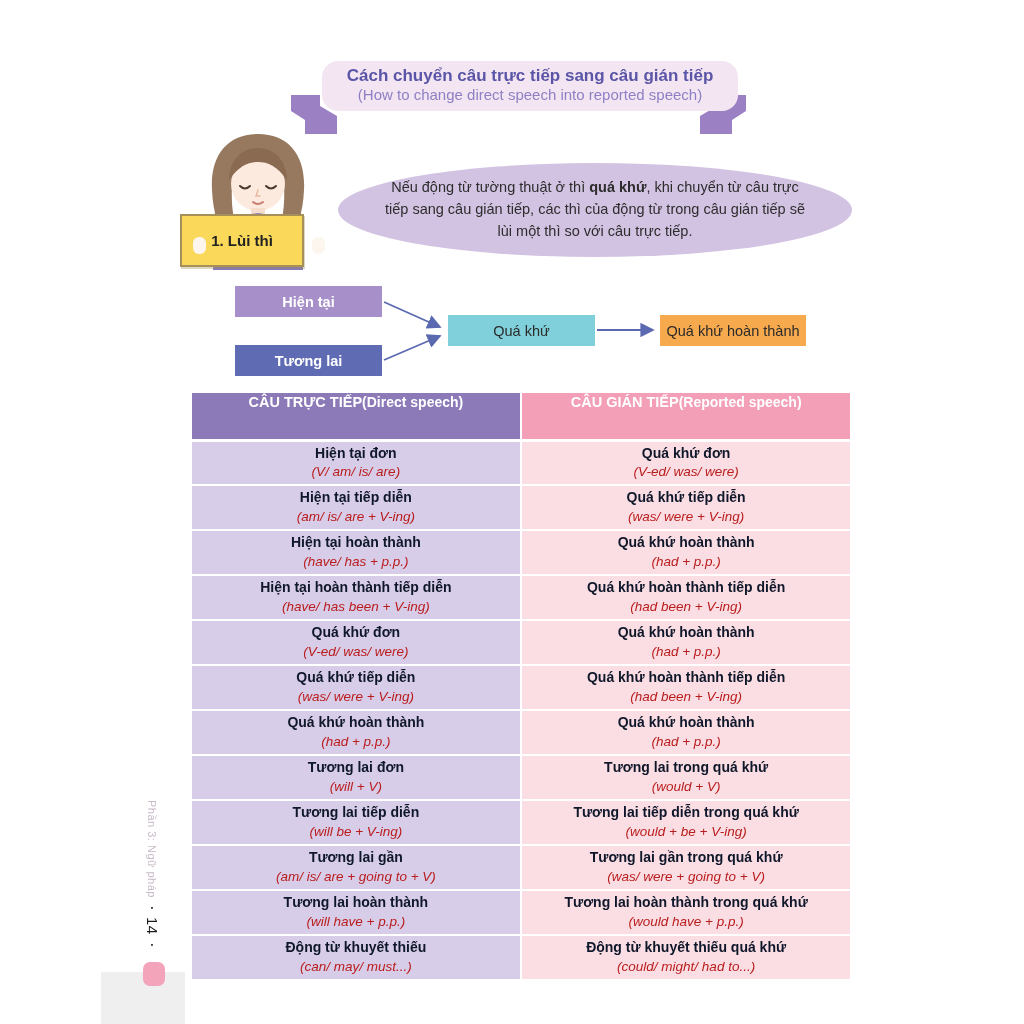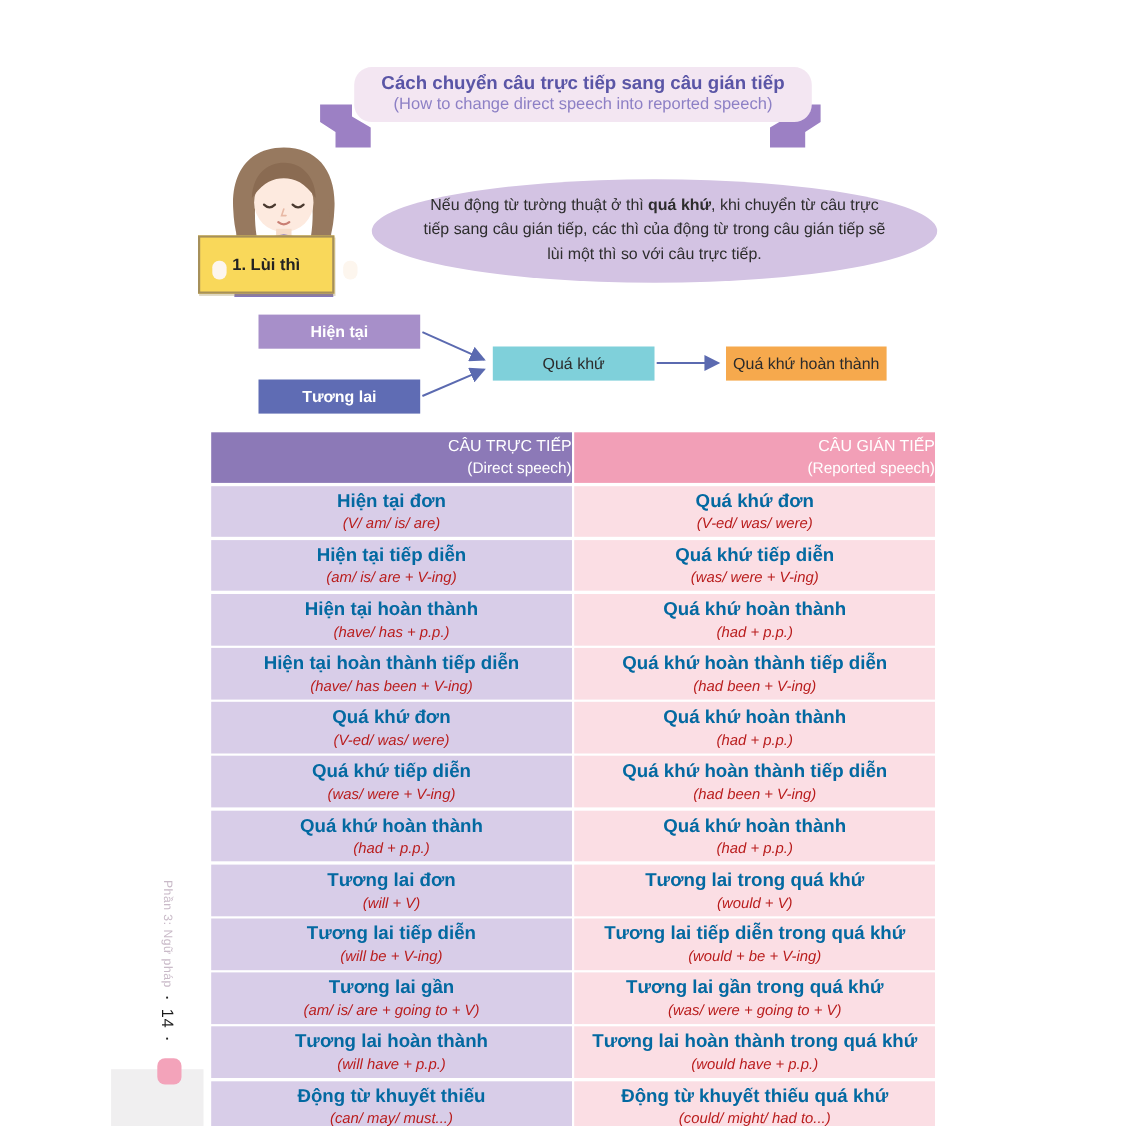--- a/index.html
+++ b/index.html
@@ -38,31 +38,31 @@
         color:#fff;font-weight:bold;}
   .fbox.future{left:235px;top:345px;width:147px;background:var(--box-future,#5f6cb4);
         color:#fff;font-weight:bold;}
   .fbox.past{left:448px;top:315px;width:147px;background:var(--box-past,#7fd0da);color:#2b2b2b;}
   .fbox.past-perfect{left:660px;top:315px;width:146px;background:var(--box-past-perfect,#f6a94d);color:#2b2b2b;}
   .overlay{position:absolute;left:0;top:0;width:1024px;height:1024px;pointer-events:none;}
 
   
   .table{position:absolute;left:192px;top:393px;width:658px;
          display:grid;grid-template-columns:1fr 1fr;gap:2.5px;background:#fff;}
-  .th{height:46px;display:flex;flex-direction:column;align-items:flex-end;justify-content:center;
-      color:#fff;font-weight:normal;line-height:1.35;}
+  .th{height:46px;display:flex;flex-direction:row;align-items:flex-start;justify-content:center;
+      color:#fff;font-weight:bold;line-height:1.35;}
   .th .l1{font-size:14.5px;}
   .th .l2{font-size:14px;}
   .th-direct{background:var(--header-direct,#8c79b7);}
   .th-reported{background:var(--header-reported,#f29fb7);}
   .cell{min-height:40.5px;display:flex;flex-direction:column;align-items:center;justify-content:center;
         padding:2px 8px;box-sizing:border-box;line-height:1.4;text-align:center;}
   .cell.cd{background:var(--cell-direct,#d8cde8);}
   .cell.cr{background:var(--cell-reported,#fbdee4);}
-  .cname{font-size:17px;font-weight:bold;color:#0369a1;}
+  .cname{font-size:14px;font-weight:bold;color:#0f172a;}
   .cform{font-size:13.5px;font-style:italic;color:#b91c1c;}
 
   
   .footer-vert{position:absolute;left:142px;top:800px;height:170px;width:20px;
                writing-mode:vertical-rl;display:flex;align-items:center;
                font-size:11px;color:var(--footer-text,#c9bac8);letter-spacing:.5px;}
   .footer-vert .blt{color:#222;font-size:7px;margin:6px 0;}
   .footer-vert .num{color:#1c1c1c;font-size:15px;}
   .gray-block{position:absolute;left:101px;top:972px;width:84px;height:52px;background:#f0eff0;}
   .pink-tab{position:absolute;left:143px;top:962px;width:22px;height:24px;border-radius:7px;

